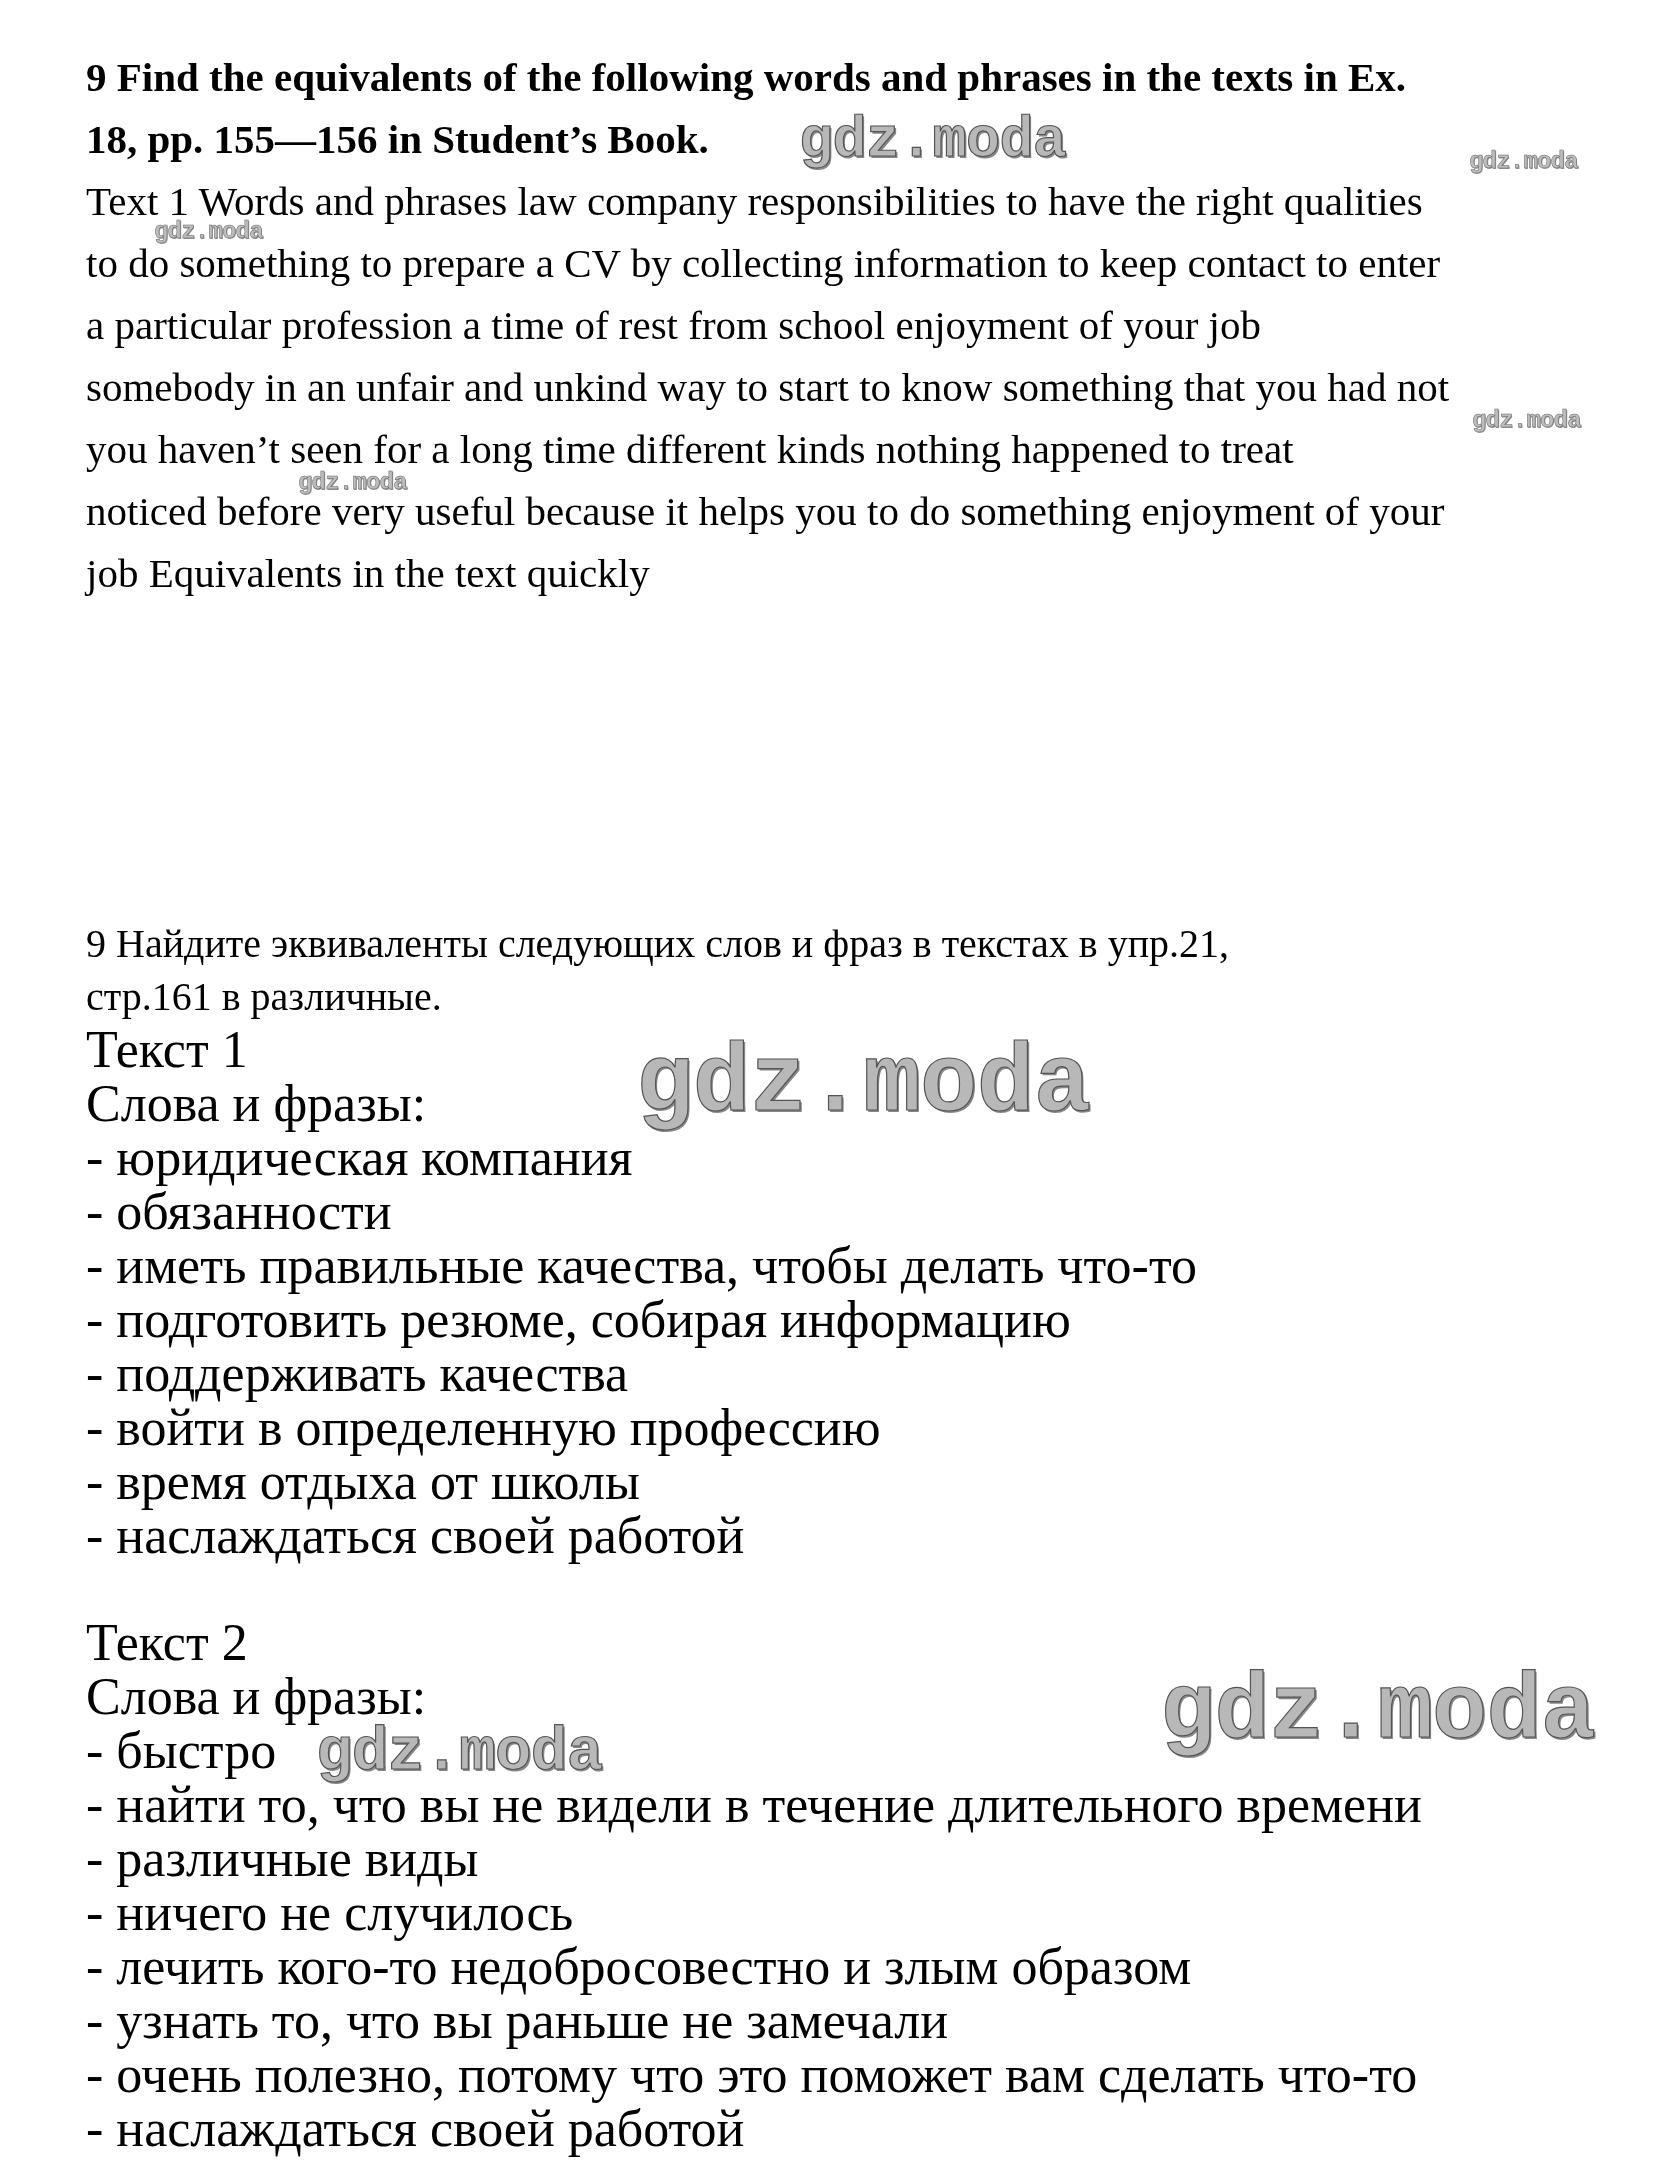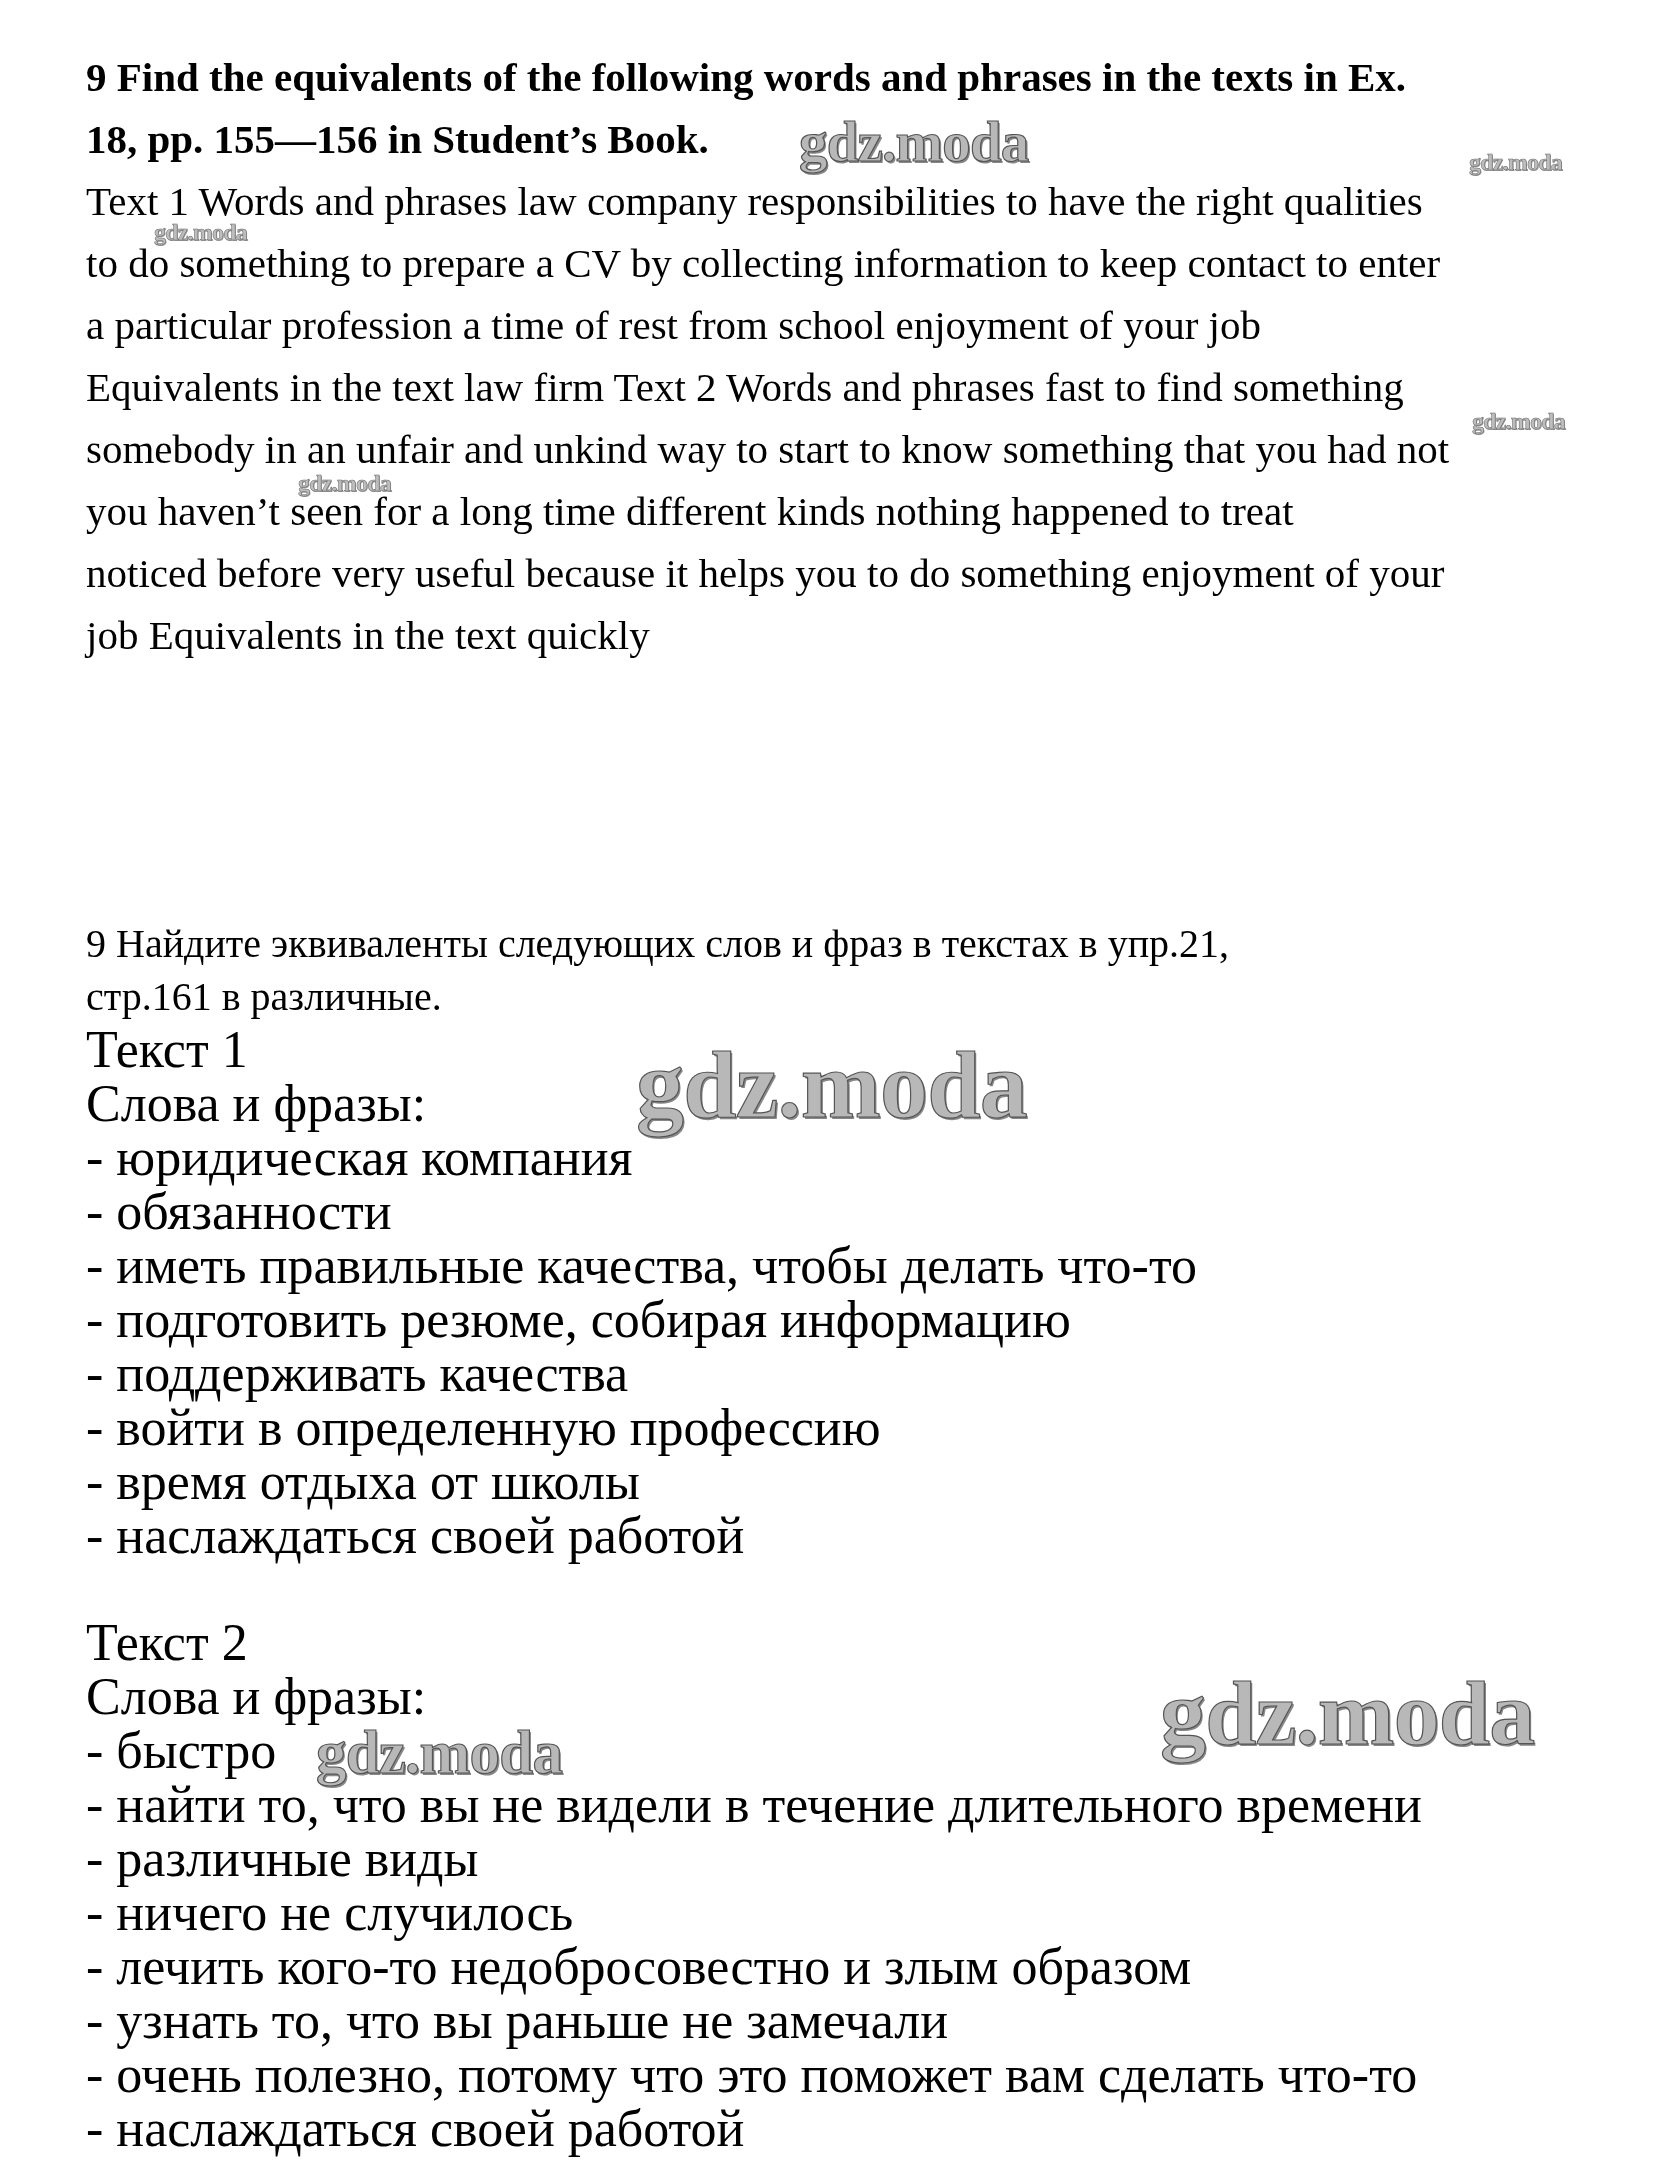--- a/index.html
+++ b/index.html
@@ -9,40 +9,39 @@
   }
   .page { position: absolute; left: 0; top: 0; width: 1675px; height: 1864px; margin-left: 32px; }
   .en-block { position: absolute; left: 54px; top: 46px; width: 1587px; }
   .en-heading { font-weight: bold; font-size: 41px; line-height: 62px; margin: 0; }
   .en-body { font-size: 41px; line-height: 62px; margin: 0; }
   .ru-block { position: absolute; left: 54px; top: 917px; width: 1587px; }
   .ru-heading { font-weight: normal; font-size: 40px; line-height: 53px; margin: 0; }
   .ru-line { font-size: 52px; line-height: 54px; margin: 0; white-space: nowrap; }
   .gap { height: 53px; }
   .wm {
-    position: absolute; font-family: Liberation Serif, serif;
+    position: absolute; font-family: Liberation Mono, monospace;
     font-weight: bold; color: #b8b8b8; letter-spacing: -0.8px;
     -webkit-text-stroke: 1.2px #555;
     text-shadow: 1.6px 1.6px 0 #888;
     white-space: nowrap; line-height: 1; text-align: center;
   }
   .wm.small { color: #bdbdbd; -webkit-text-stroke: 0.5px #666; text-shadow: 0.8px 0.8px 0 #999; }
 </style>
 </head>
 <body>
 
 <div class="page">
 
   <div class="en-block">
     <p class="en-heading">9 Find the equivalents of the following words and phrases in the texts in Ex.</p>
     <p class="en-heading">18, pp. 155—156 in Student’s Book.</p>
     <p class="en-body">Text 1 Words and phrases law company responsibilities to have the right qualities</p>
     <p class="en-body">to do something to prepare a CV by collecting information to keep contact to enter</p>
     <p class="en-body">a particular profession a time of rest from school enjoyment of your job</p>
-    <p class="en-body">Equivalents in the text law firm Text 2 Words and phrases fast to find something</p>
     <p class="en-body">somebody in an unfair and unkind way to start to know something that you had not</p>
     <p class="en-body">you haven’t seen for a long time different kinds nothing happened to treat</p>
     <p class="en-body">noticed before very useful because it helps you to do something enjoyment of your</p>
     <p class="en-body">job Equivalents in the text quickly</p>
   </div>
 
   <div class="ru-block">
     <p class="ru-heading">9 Найдите эквиваленты следующих слов и фраз в текстах в упр.21,</p>
     <p class="ru-heading">стр.161 в различные.</p>
 

